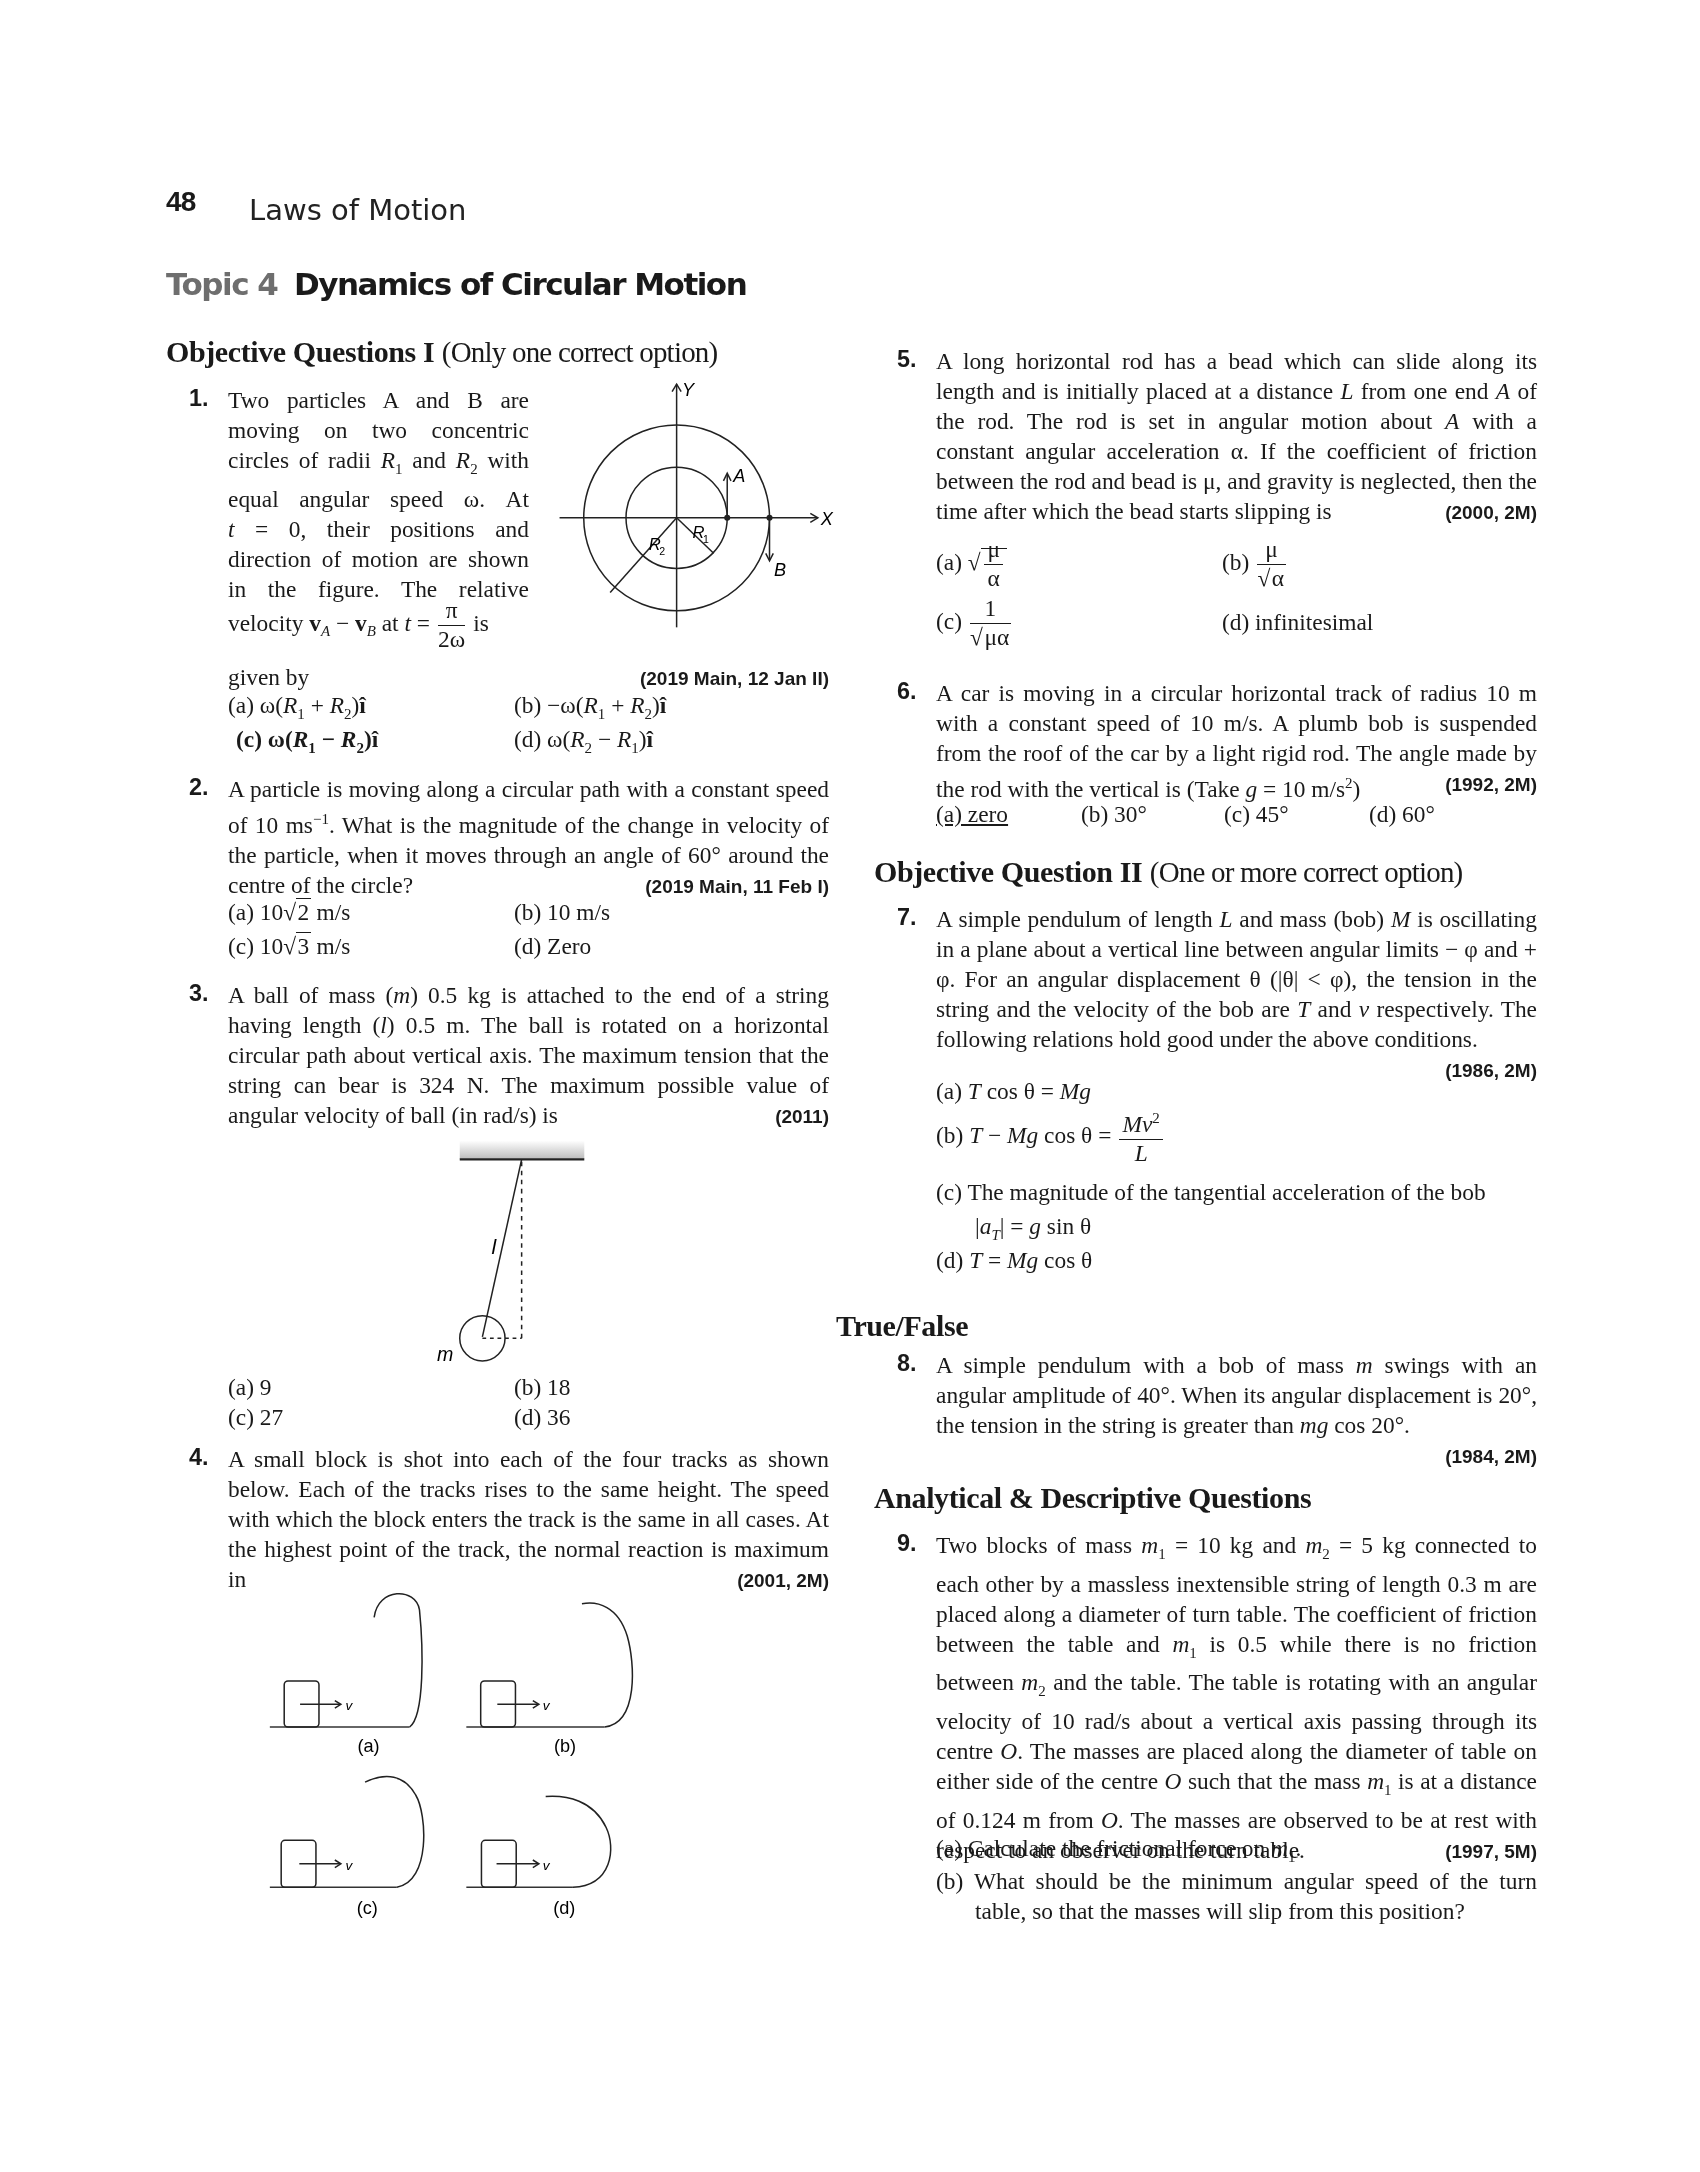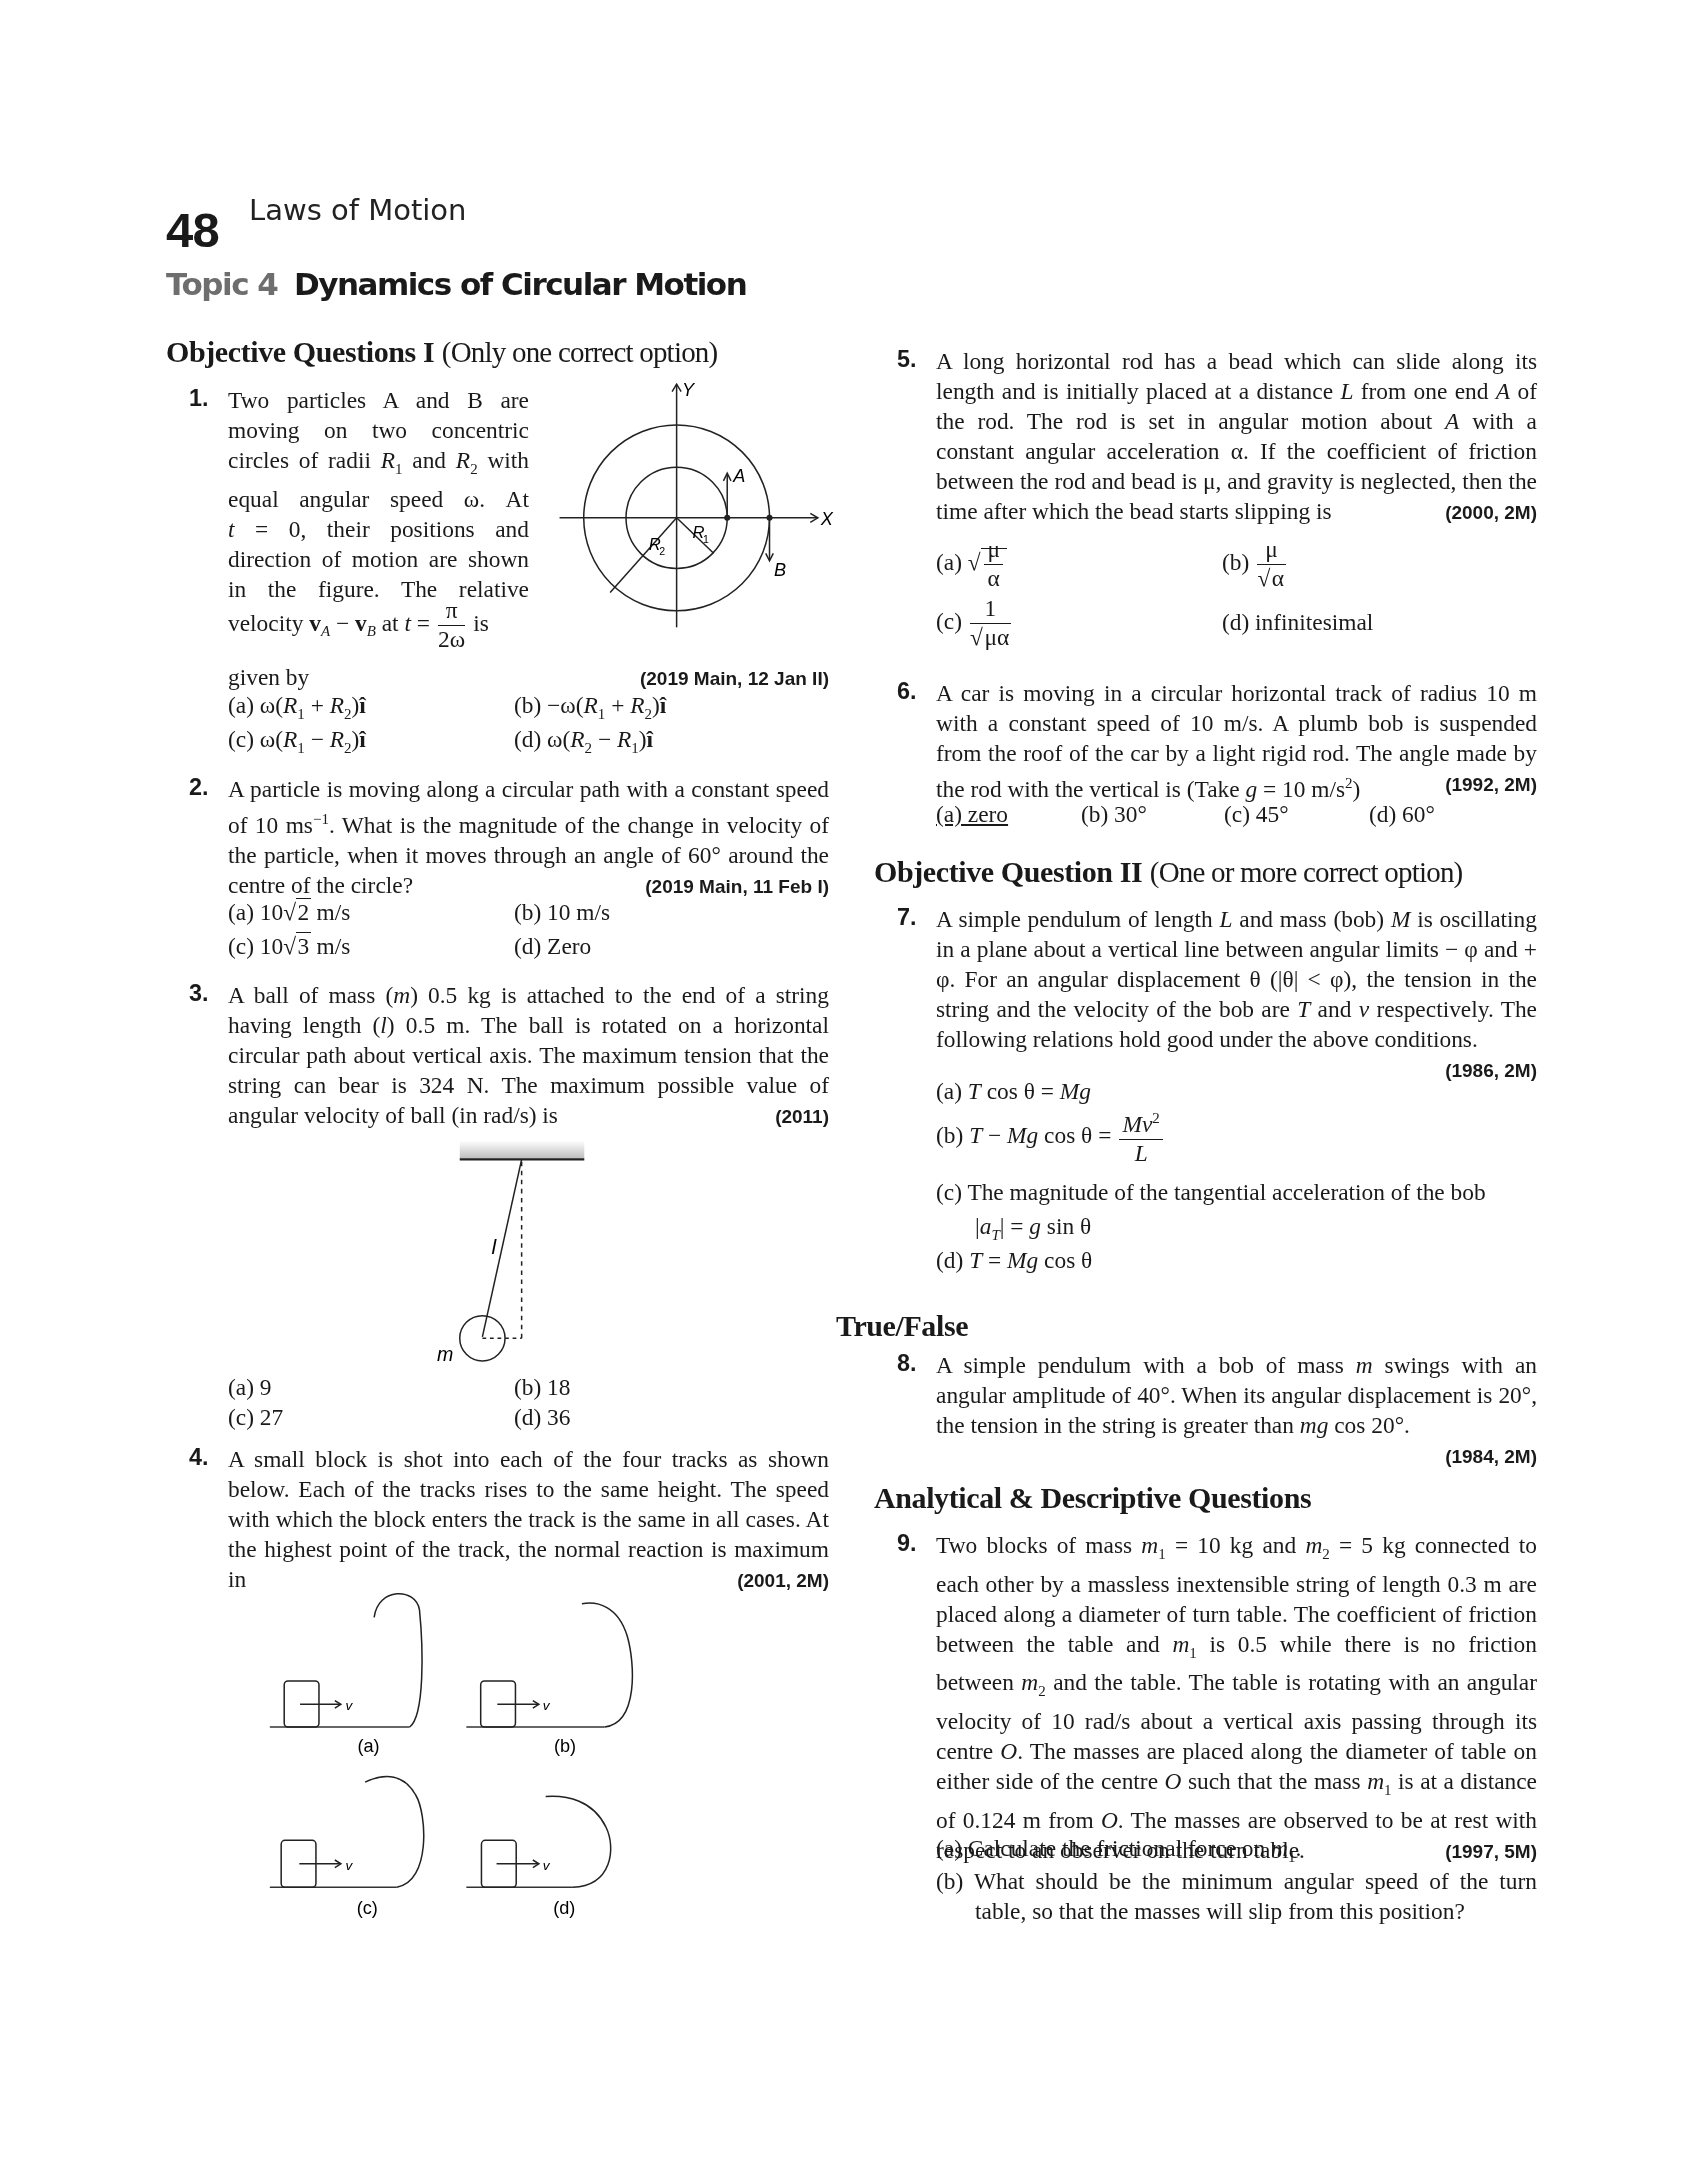--- a/index.html
+++ b/index.html
@@ -1,19 +1,19 @@
 <!DOCTYPE html>
 <html style="font-size:12px"><head>
 <meta charset="utf-8">
 <style>
   html, body { margin:0; padding:0; background:#ffffff; }
   body { width:1700px; height:2172px; position:relative; overflow:hidden; color:#1a1a1a;
          font-family:"Liberation Serif", serif; }
   .abs { position:absolute; }
-  .page-num { left:166px; top:186px; font-size:49px; font-weight:bold; font-family:"Liberation Sans", sans-serif; letter-spacing:-0.8px;margin-top:16px; }
+  .page-num { left:166px; top:186px; font-size:28px; font-weight:bold; font-family:"Liberation Sans", sans-serif; letter-spacing:-0.8px; }
   .running-head { left:249px; top:193px; font-size:29px; font-family:"DejaVu Sans", sans-serif; font-weight:normal; color:#222; }
   .topic-title { left:166px; top:266px; font-size:31px; font-weight:bold; font-family:"DejaVu Sans", sans-serif; letter-spacing:-1.5px; white-space:nowrap; }
   .topic-title .topic-label { color:#6e6e6e; margin-right:16.6px; }
   .sec-head { font-size:30px; font-weight:bold; font-family:"Liberation Serif", serif; white-space:nowrap; letter-spacing:-0.4px; }
   .sec-head .sub { font-weight:normal; font-size:29px; margin-left:7.6px; letter-spacing:-0.8px; }
   .q { font-size:23.4px; line-height:30px; text-align:justify; }
   .qnum { position:absolute; font-family:"Liberation Sans", sans-serif; font-weight:bold; font-size:23.4px; }
   .src { font-family:"Liberation Sans", sans-serif; font-weight:bold; font-size:19px; float:right; margin-top:2.3px; }
   .opt { position:absolute; font-size:23.4px; white-space:nowrap; }
   i { font-style:italic; }
@@ -50,21 +50,21 @@
     <div>in the figure. The relative</div>
   </div>
   <div class="abs q" style="left:228px; top:599px; width:317px; white-space:nowrap;">
     velocity <b>v</b><sub><i>A</i></sub> − <b>v</b><sub><i>B</i></sub> at <i>t</i> = <span class="frac"><span class="num">π</span><span class="den">2ω</span></span> is
   </div>
   <div class="abs q" style="left:228px; top:662px; width:601px;">
     given by <span class="src">(2019 Main, 12 Jan II)</span>
   </div>
   <div class="opt" style="left:228px; top:692px;">(a) ω(<i>R</i><sub>1</sub> + <i>R</i><sub>2</sub>)<b>î</b></div>
   <div class="opt" style="left:514px; top:692px;">(b) −ω(<i>R</i><sub>1</sub> + <i>R</i><sub>2</sub>)<b>î</b></div>
-  <div class="opt" style="left:228px; top:726px;">(c) ω(<i>R</i><sub>1</sub> − <i>R</i><sub>2</sub>)<b>î</b></div>
+  <div class="opt" style="left:236px; top:726px;font-weight:bold;">(c) ω(<i>R</i><sub>1</sub> − <i>R</i><sub>2</sub>)<b>î</b></div>
   <div class="opt" style="left:514px; top:726px;">(d) ω(<i>R</i><sub>2</sub> − <i>R</i><sub>1</sub>)<b>î</b></div>
 
   <svg class="abs" style="left:552px; top:378px;" width="287" height="257" viewBox="0 0 380 340">
     <line x1="10" y1="185" x2="352" y2="185" stroke="#222" stroke-width="2"></line>
     <polyline points="342,179 352,185 342,191" fill="none" stroke="#222" stroke-width="2"></polyline>
     <text x="356" y="194" font-size="24" font-style="italic">X</text>
     <line x1="165" y1="8" x2="165" y2="330" stroke="#222" stroke-width="2"></line>
     <polyline points="159,18 165,8 171,18" fill="none" stroke="#222" stroke-width="2"></polyline>
     <text x="172" y="24" font-size="24" font-style="italic">Y</text>
     <circle cx="165" cy="185" r="123" fill="none" stroke="#222" stroke-width="2"></circle>

